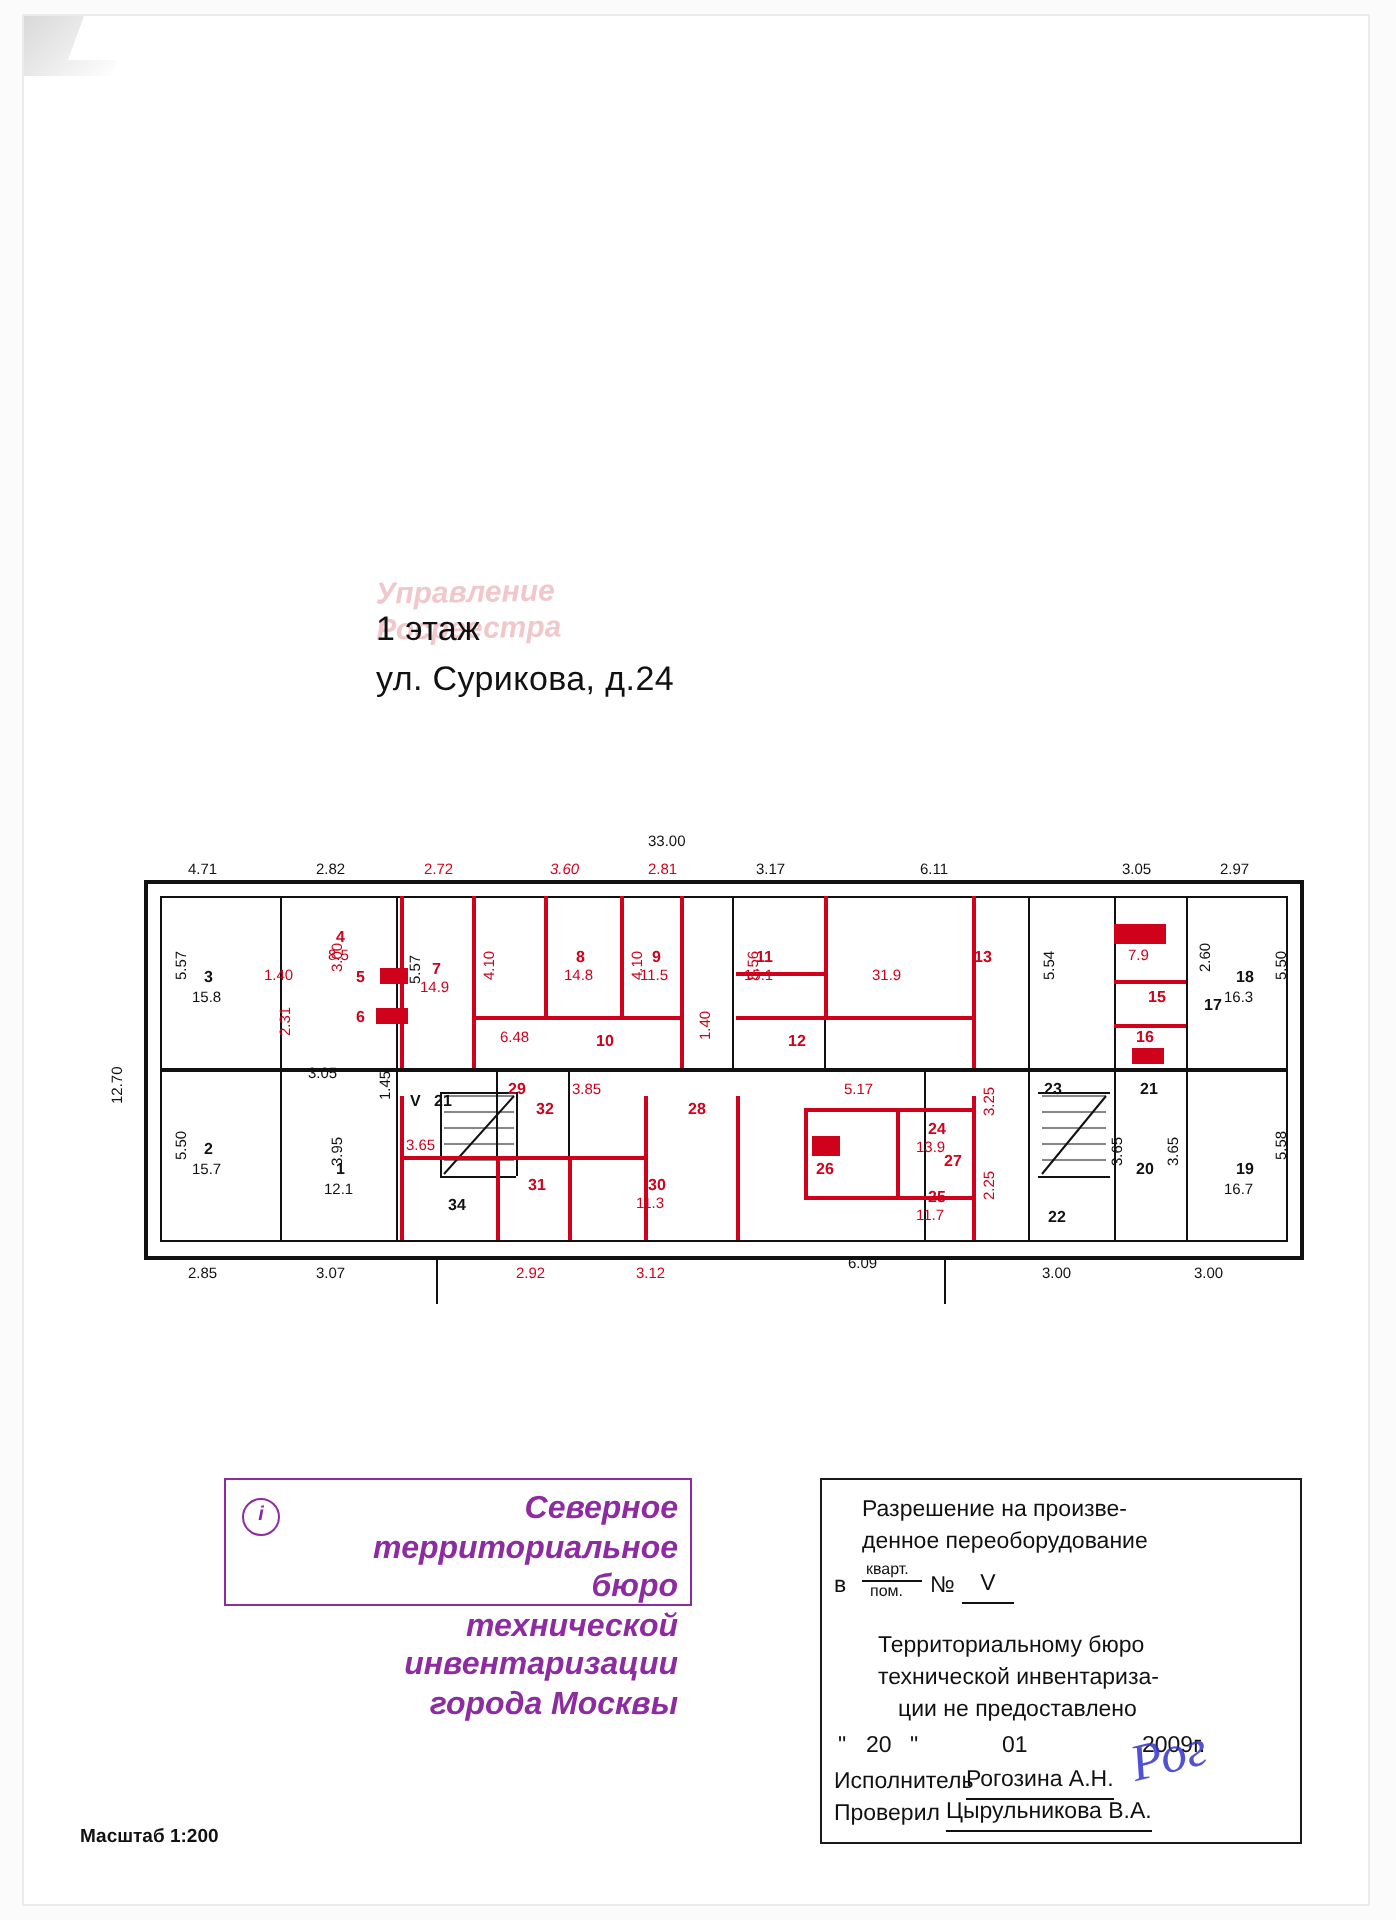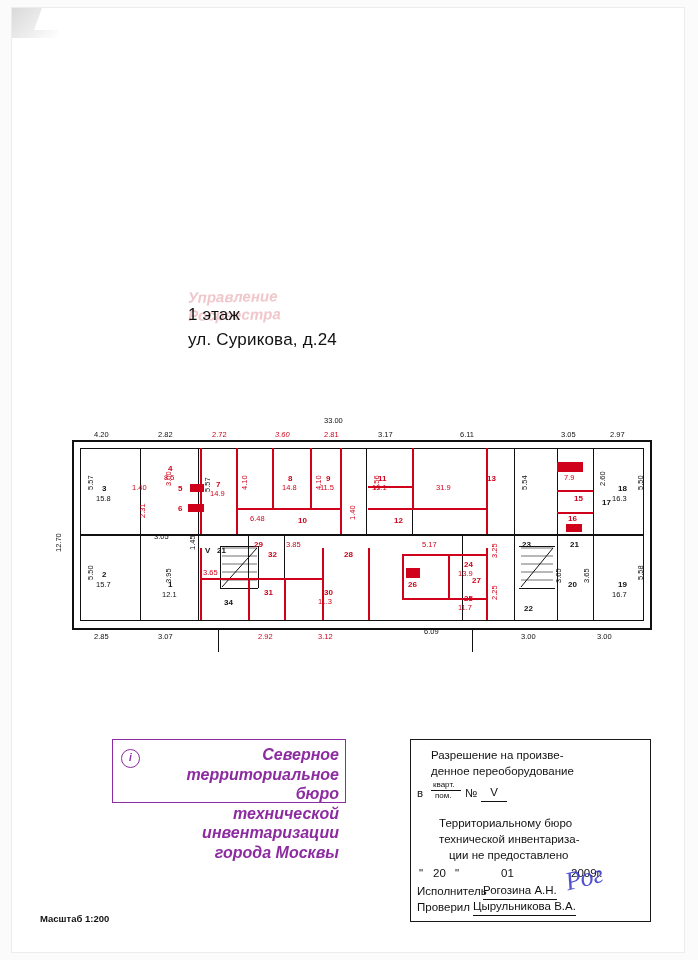--- a/index.html
+++ b/index.html
@@ -188,21 +188,21 @@
     <div class="wallr" style="left:330px;top:170px;width:84px;height:1.6px;"></div>
     <div class="wallr" style="left:330px;top:126px;width:1.6px;height:46px;"></div>
     <div class="wallr" style="left:376px;top:126px;width:1.6px;height:46px;"></div>
     <div class="wallr" style="left:414px;top:120px;width:1.6px;height:72px;"></div>
     <div class="wallr" style="left:485px;top:34px;width:26px;height:10px;"></div>
     <div class="wallr" style="left:494px;top:96px;width:16px;height:8px;"></div>
     <div class="wallr" style="left:118px;top:56px;width:14px;height:8px;"></div>
     <div class="wallr" style="left:116px;top:76px;width:16px;height:8px;"></div>
     <div class="wallr" style="left:334px;top:140px;width:14px;height:10px;"></div>
 
-    <div class="lbl" style="left:22px;top:2px;">4.20</div>
+    <div class="lbl" style="left:22px;top:2px;">4.71</div>
     <div class="lbl" style="left:86px;top:2px;">2.82</div>
     <div class="rlbl" style="left:140px;top:2px;">2.72</div>
     <div class="rlbl" style="left:203px;top:2px;font-style:italic;">3.60</div>
     <div class="rlbl" style="left:252px;top:2px;">2.81</div>
     <div class="lbl" style="left:306px;top:2px;">3.17</div>
     <div class="lbl" style="left:388px;top:2px;">6.11</div>
     <div class="lbl" style="left:489px;top:2px;">3.05</div>
     <div class="lbl" style="left:538px;top:2px;">2.97</div>
 
     <div class="lbl" style="left:22px;top:204px;">2.85</div>

